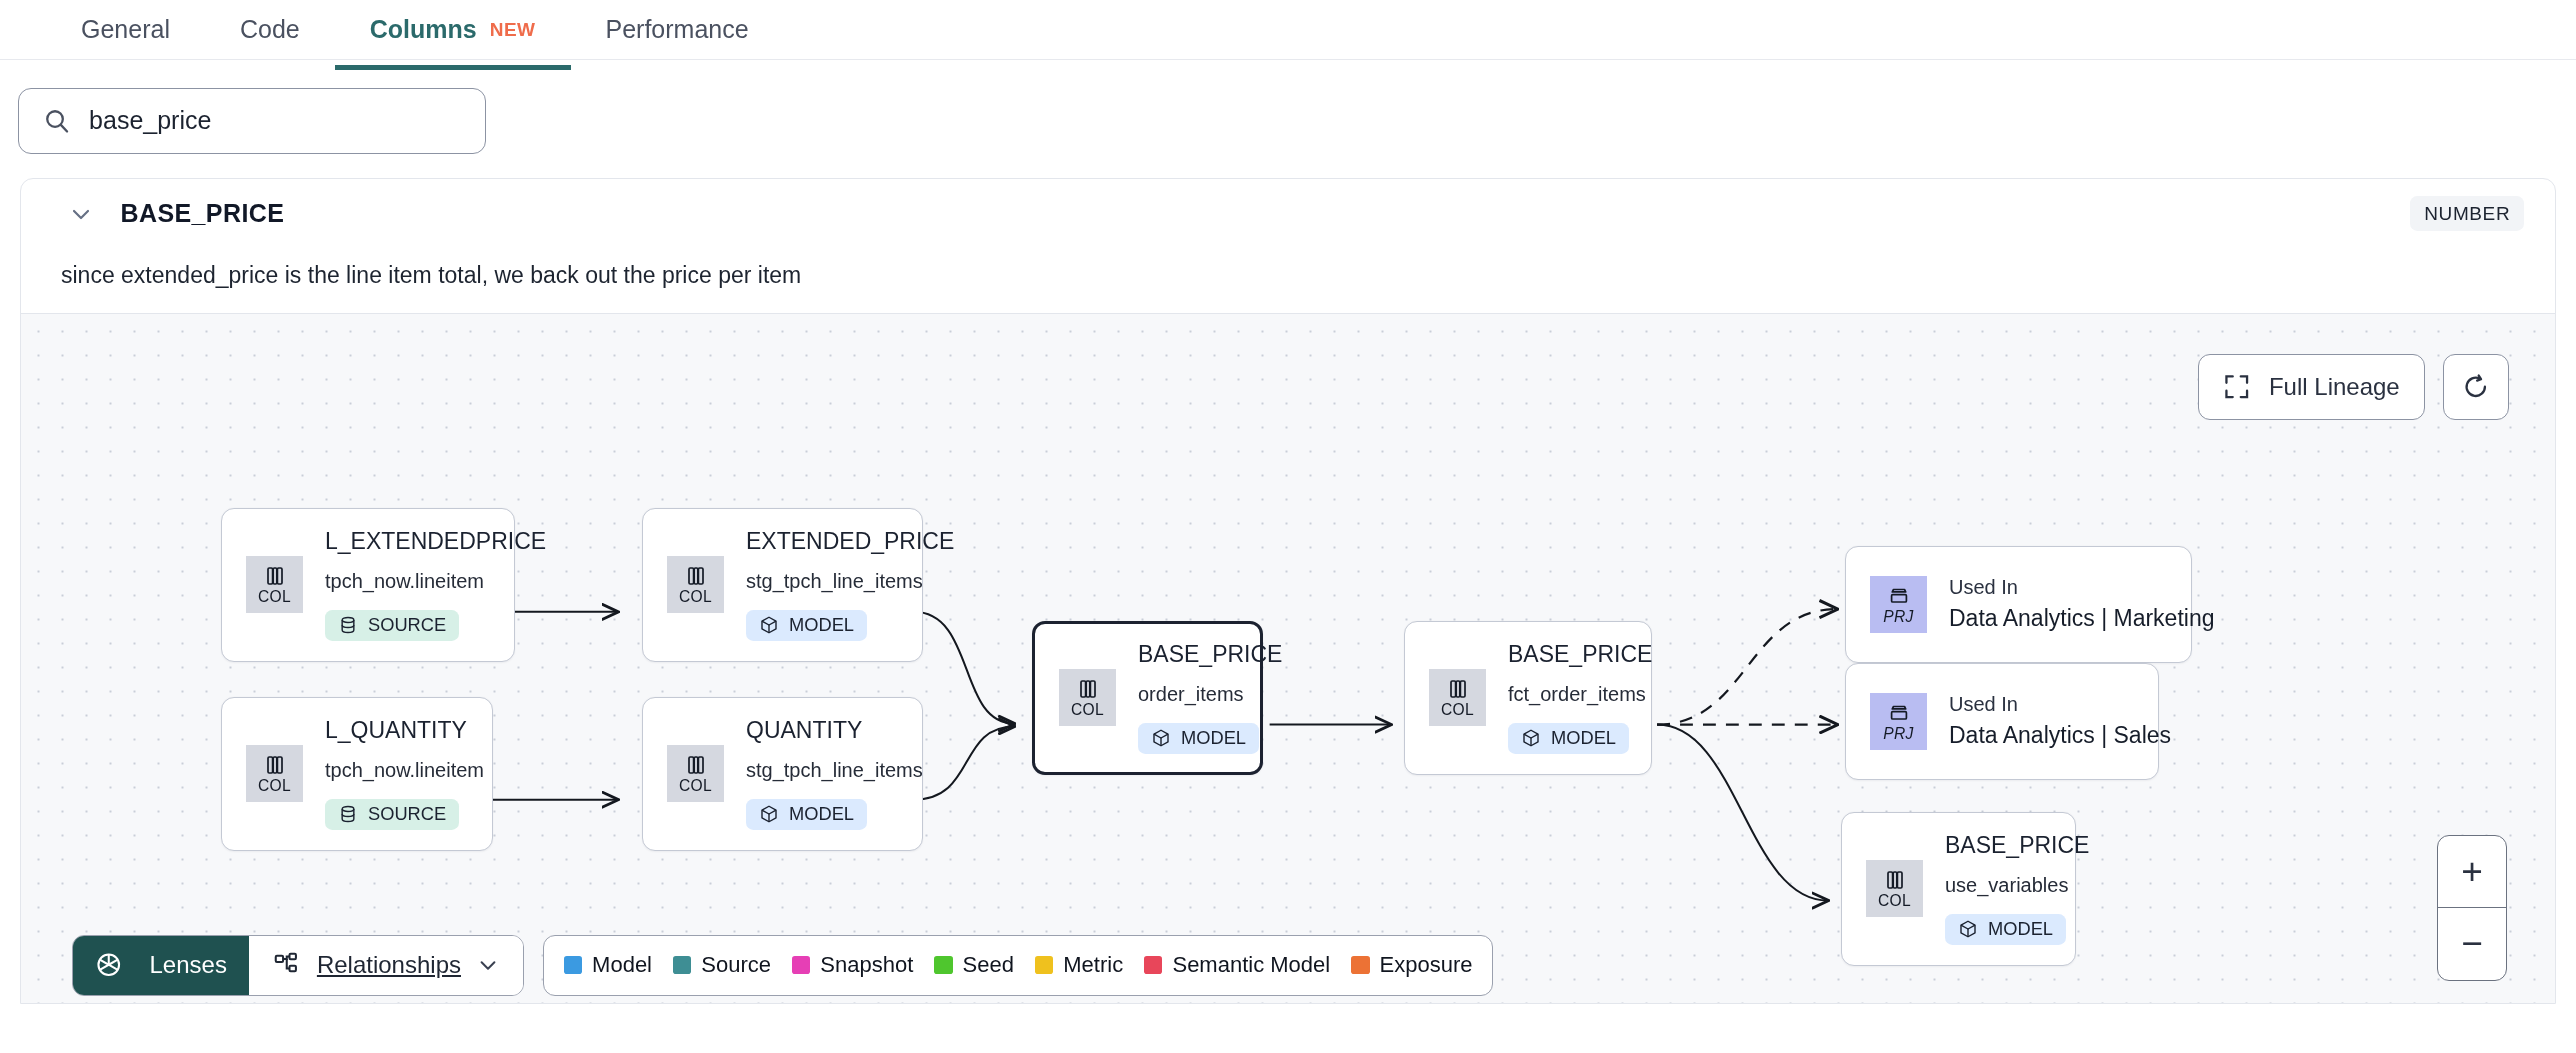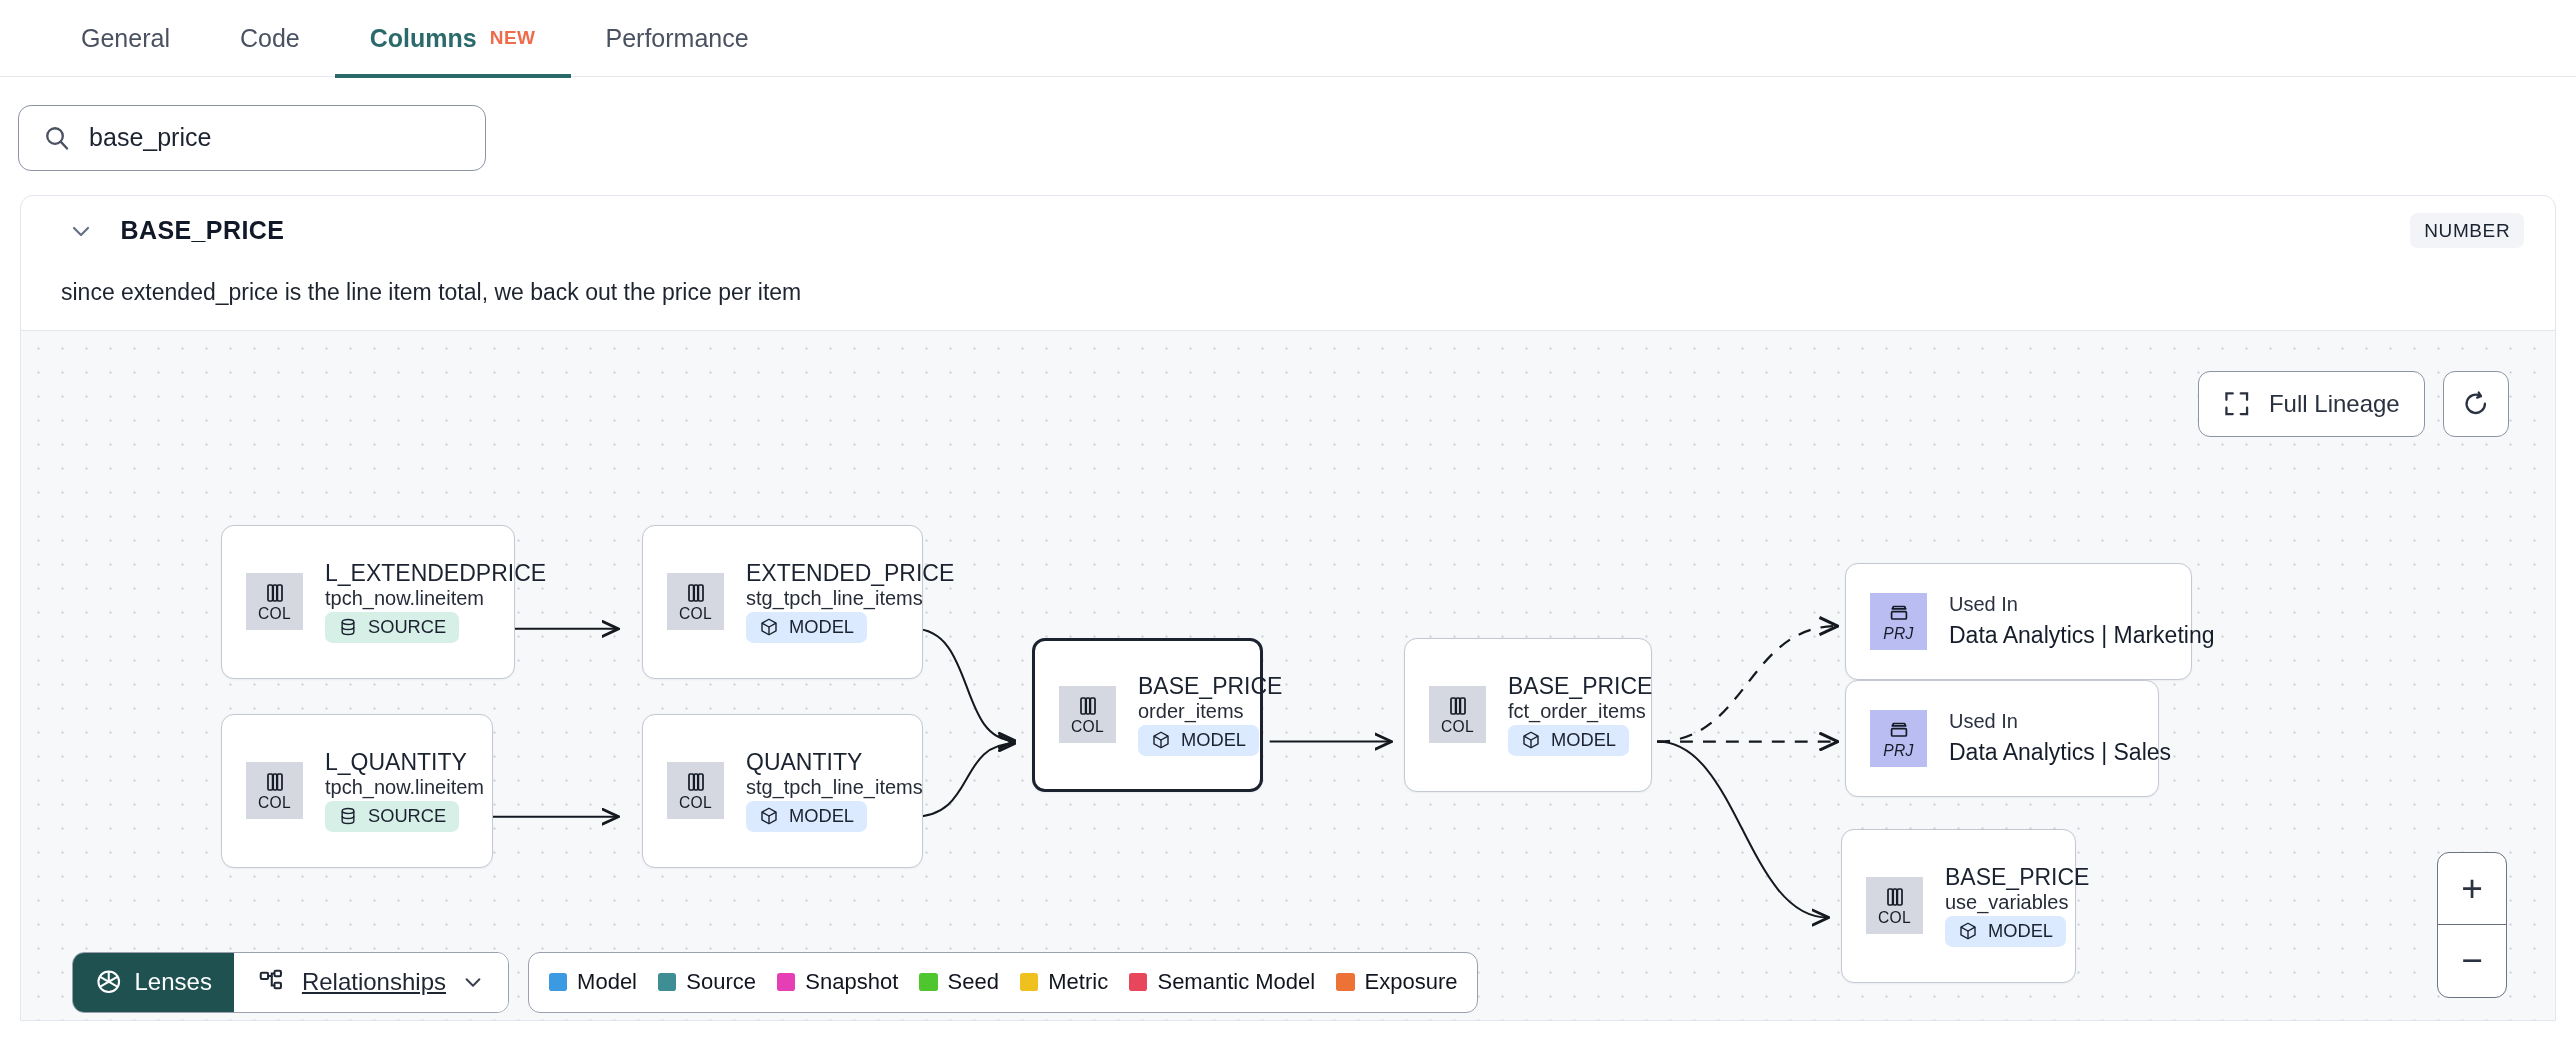--- a/index.html
+++ b/index.html
@@ -6,21 +6,21 @@
   html, body {
     width: 2576px; height: 1053px;
     background: #ffffff;
     font-family: "Liberation Sans", sans-serif;
     overflow: hidden;
   }
 
   
   .tabbar {
     position: relative;
-    height: 77px;
+    height: 60px;
     border-bottom: 1.8px solid #e7e9ee;
     display: flex;
     align-items: center;
     padding-left: 46px;
     gap: 0;
   }
   .tab {
     position: relative;
     height: 77px;
     display: flex;
@@ -138,21 +138,21 @@
     width: 57px; height: 57px;
     border-radius: 0;
     background: #d5d8e0;
     display: flex; flex-direction: column;
     align-items: center; justify-content: center;
     gap: 0.9px; flex: none;
   }
   .ibox.prj { background: #b9bdf2; font-style: italic; }
   .ibox svg { width: 24px; height: 24px; display: block; }
   .ibox .ilab { font-size: 15.6px; color: #141a26; letter-spacing: 0.3px; line-height: 1; }
-  .ntext { display: flex; flex-direction: column; gap: 0; min-width: 0; }
+  .ntext { display: flex; flex-direction: column; gap: 15px; min-width: 0; }
   .ntitle { font-size: 23px; color: #1b2230; white-space: nowrap; }
   .nsub { font-size: 20px; color: #262c38; white-space: nowrap; }
   .nbadge {
     align-self: flex-start;
     display: inline-flex; align-items: center; gap: 10px;
     border-radius: 7.3px;
     padding: 4.6px 13px;
     font-size: 18.3px;
     color: #1b2230;
     margin-top: 1.8px;
@@ -202,21 +202,21 @@
   }
   .lensgrp {
     display: flex; align-items: stretch;
     border-radius: 12px; overflow: hidden;
     border: 1.8px solid #9aa0ae;
     height: 61px;
     background: #fff;
   }
   .lenses {
     background: #1f5150; color: #fff;
-    display: flex; align-items: center; gap: 12px;
+    display: flex; align-items: center; gap: 27px;
     padding: 0 22px; font-size: 24px; cursor: pointer;
   }
   .lenses svg { width: 27.5px; height: 27.5px; }
   .rel {
     display: flex; align-items: center; gap: 16.5px;
     padding: 0 24px; font-size: 24px; color: #1f2633; cursor: pointer;
     background: #fff;
     text-decoration: underline;
   }
   .rel svg.relicon { width: 27.5px; height: 27.5px; }

